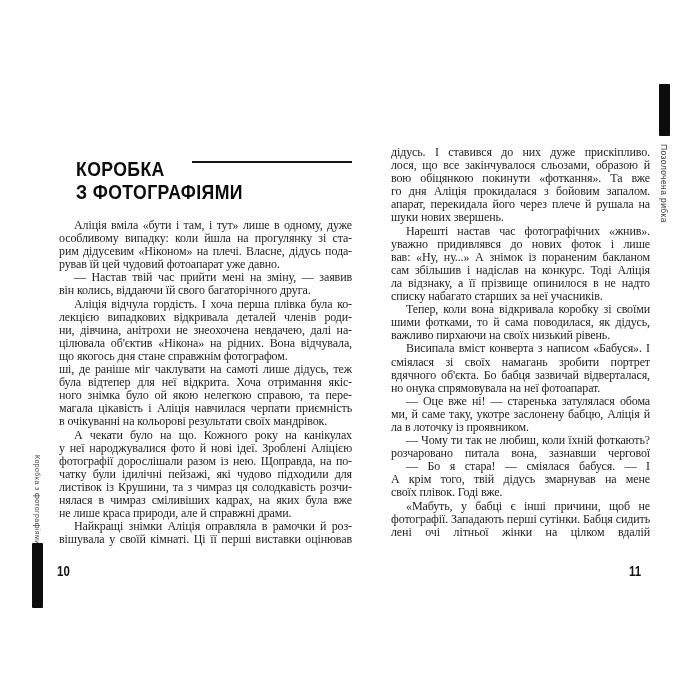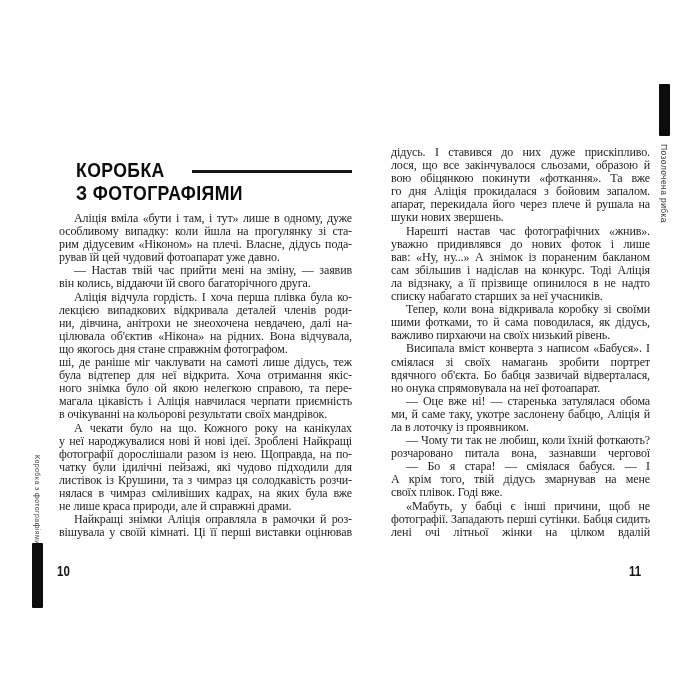--- a/index.html
+++ b/index.html
@@ -3,26 +3,26 @@
 <meta charset="utf-8">
 <style>
   html,body{margin:0;padding:0;}
   .spread{position:relative;width:700px;height:700px;background:#fefefe;overflow:hidden;
           font-family:"Liberation Serif",serif;color:#1f1f1f;}
   
   .page-body{position:absolute;font-size:12px;line-height:13.1px;letter-spacing:-0.12px;}
   .page-body .line{text-align:justify;text-align-last:justify;height:13.1px;overflow:hidden;white-space:normal;}
   .page-body .line.end{text-align-last:left;}
   .page-body .line.ind{text-indent:15px;}
-  #left-body{left:59px;top:212px;width:293px;}
+  #left-body{left:59px;top:219px;width:293px;}
   #right-body{left:391px;top:146px;width:259px;}
   
   .chapter-title{position:absolute;left:76px;top:159px;width:276px;
                  font-family:"Liberation Sans",sans-serif;font-weight:800;color:#0c0c0c;}
-  .title-row{display:flex;align-items:center;height:23px;gap:9px;}
+  .title-row{display:flex;align-items:flex-start;height:23px;gap:9px;}
   .title-text{font-size:19px;letter-spacing:0.4px;transform:scaleX(0.93) scaleY(1.08);transform-origin:left center;white-space:nowrap;}
   .title-rule{flex:1;height:2.2px;background:#161616;margin-left:12px;margin-top:2px;}
   
   .pagenum{position:absolute;font-family:"Liberation Sans",sans-serif;font-weight:800;
            font-size:14px;color:#141414;transform:scaleX(0.82);transform-origin:left center;}
   #pagenum-left{left:57px;top:563px;}
   #pagenum-right{left:629px;top:563px;}
   
   .vlabel{position:absolute;font-family:"Liberation Sans",sans-serif;color:#3c3c3c;
           white-space:nowrap;transform:rotate(90deg);transform-origin:top left;letter-spacing:0.4px;}
@@ -62,21 +62,21 @@
         <div class="line">лекцією випадкових відкривала деталей членів роди-</div>
         <div class="line">ни, дівчина, анітрохи не знеохочена невдачею, далі на-</div>
         <div class="line">цілювала об'єктив «Нікона» на рідних. Вона відчувала,</div>
         <div class="line end">що якогось дня стане справжнім фотографом.</div>
         <div class="line">ші, де раніше міг чаклувати на самоті лише дідусь, теж</div>
         <div class="line">була відтепер для неї відкрита. Хоча отримання якіс-</div>
         <div class="line">ного знімка було ой якою нелегкою справою, та пере-</div>
         <div class="line">магала цікавість і Аліція навчилася черпати приємність</div>
         <div class="line end">в очікуванні на кольорові результати своїх мандрівок.</div>
         <div class="line ind">А чекати було на що. Кожного року на канікулах</div>
-        <div class="line">у неї народжувалися нові й нові ідеї. Зроблені Найкращі</div>
+        <div class="line">у неї народжувалися фото й нові ідеї. Зроблені Аліцією</div>
         <div class="line">фотографії дорослішали разом із нею. Щоправда, на по-</div>
         <div class="line">чатку були ідилічні пейзажі, які чудово підходили для</div>
         <div class="line">листівок із Крушини, та з чимраз ця солодкавість розчи-</div>
         <div class="line">нялася в чимраз сміливіших кадрах, на яких була вже</div>
         <div class="line end">не лише краса природи, але й справжні драми.</div>
         <div class="line ind">Найкращі знімки Аліція оправляла в рамочки й роз-</div>
         <div class="line">вішувала у своїй кімнаті. Ці її перші виставки оцінював</div>
       </div>
 
     <div class="pagenum" id="pagenum-left">10</div>

